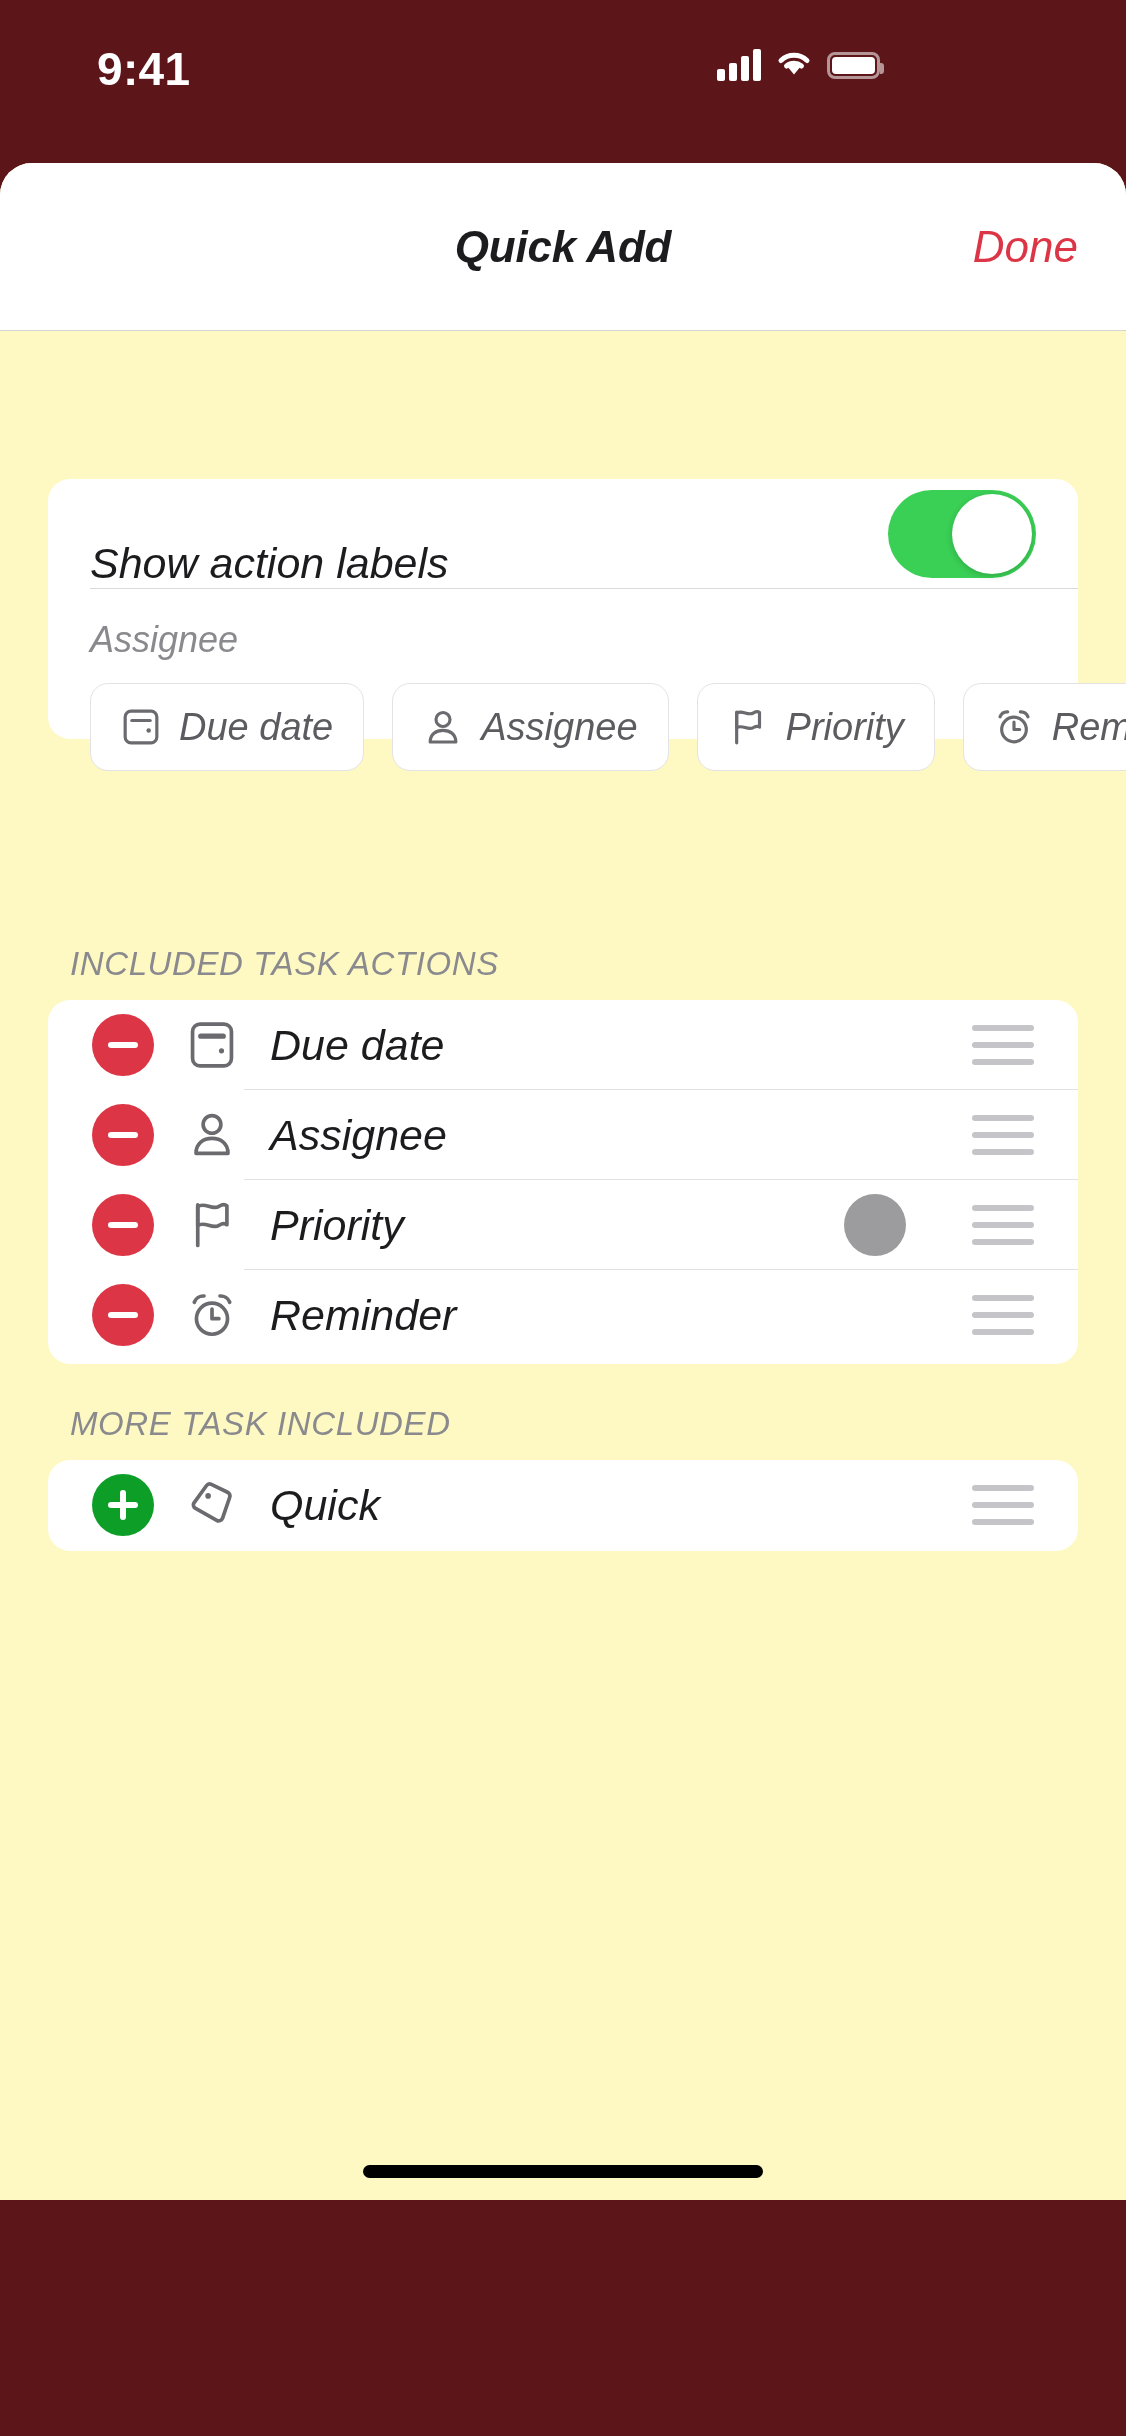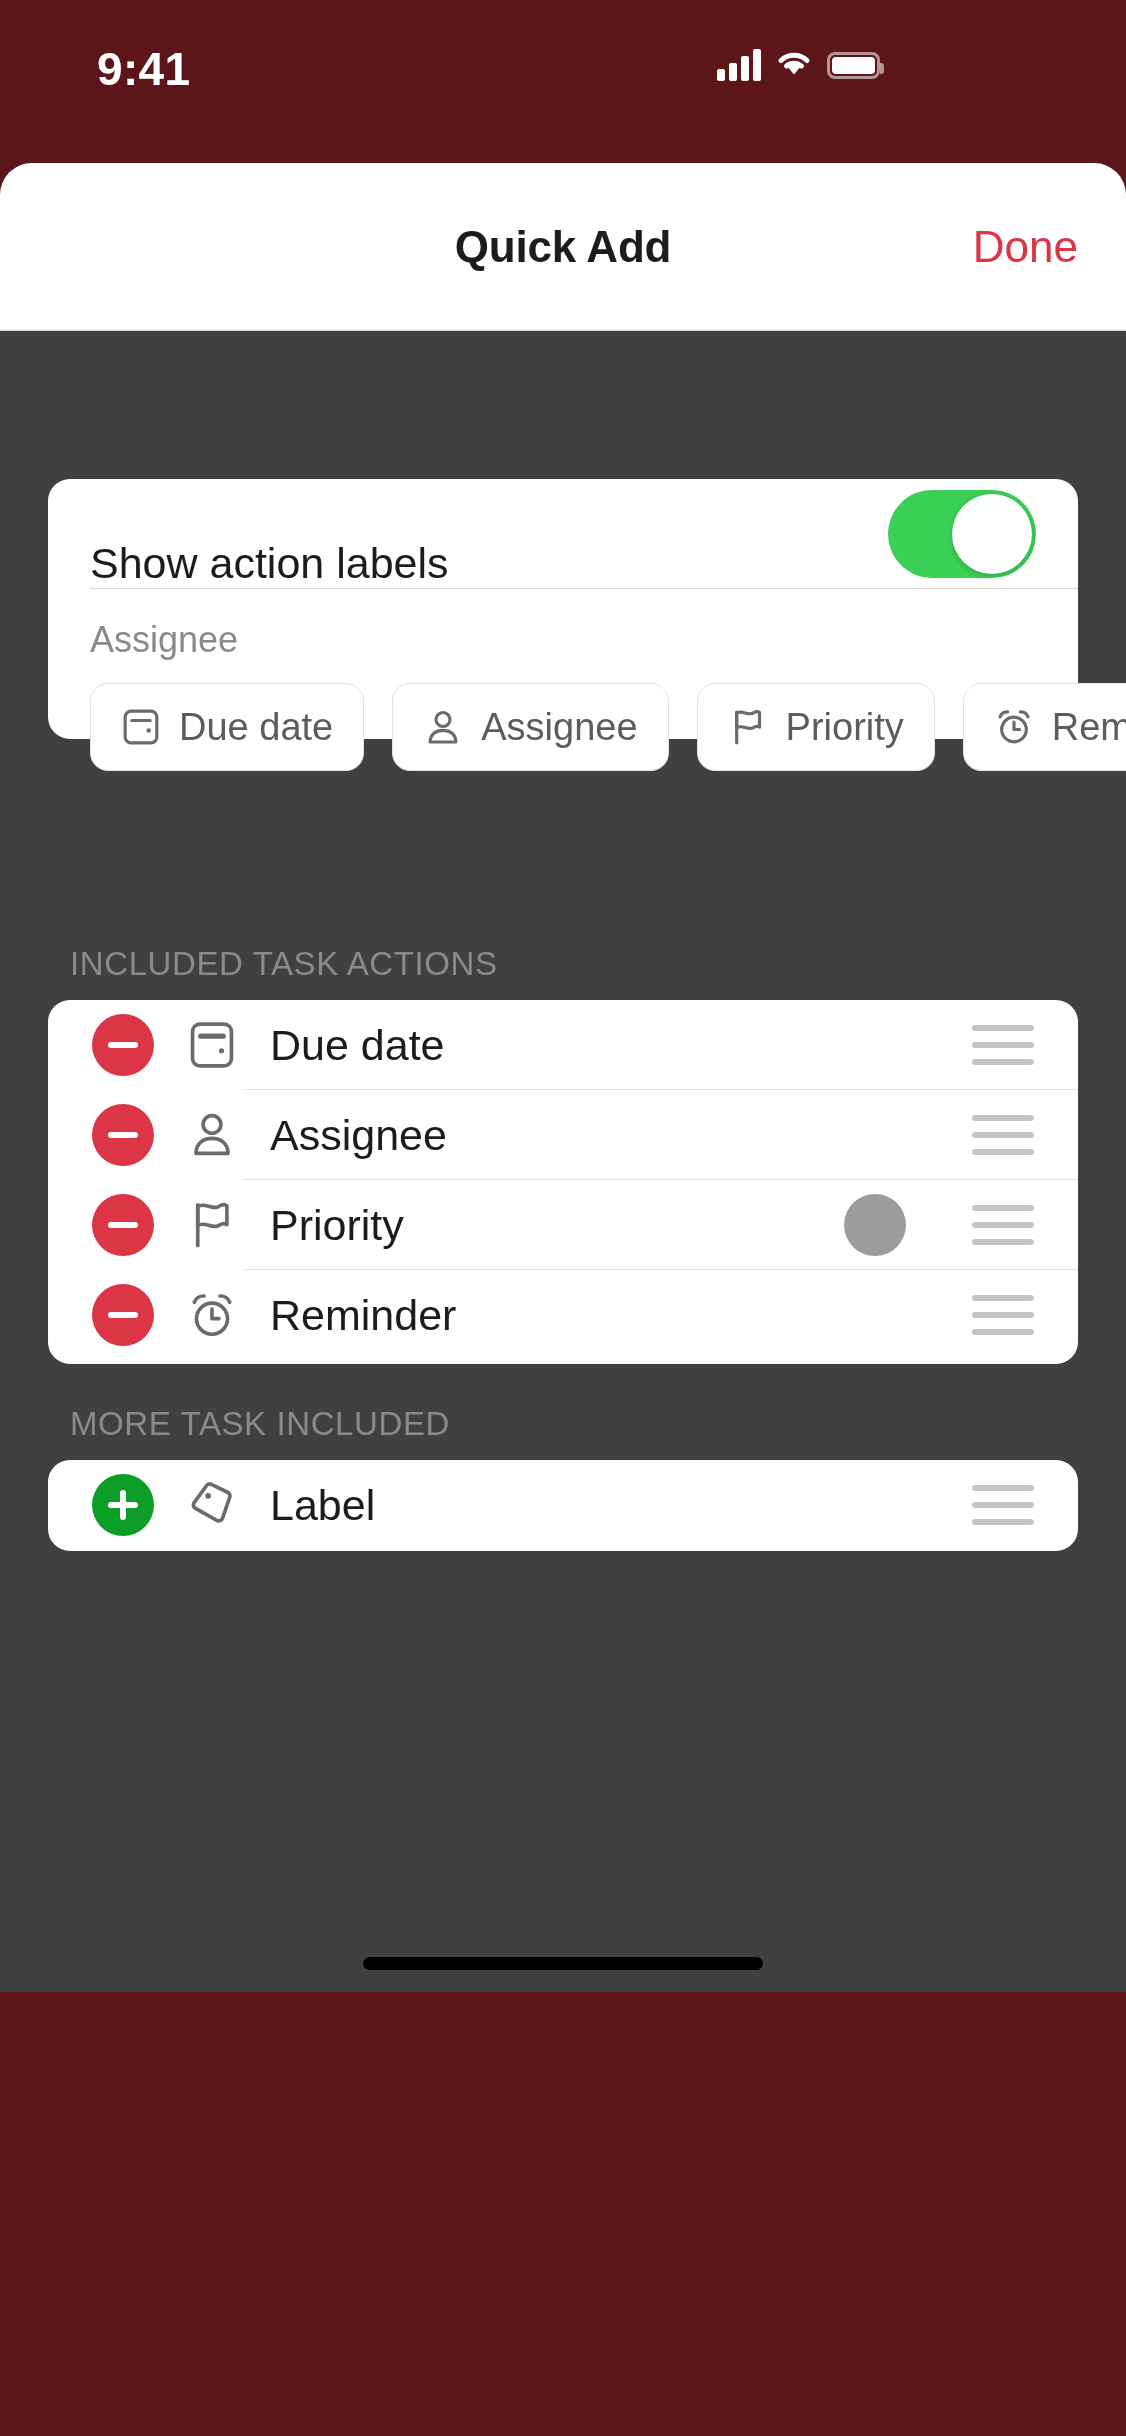--- a/index.html
+++ b/index.html
@@ -39,24 +39,25 @@
   .battery::after{
     content:""; position:absolute; right:-7px; top:8px;
     width:4px; height:11px; background:rgba(255,255,255,.55);
     border-radius:0 3px 3px 0;
   }
   .battery b{ display:block; width:100%; height:100%; background:#fff; border-radius:4px; }
 
   
   #sheet{
     position:absolute; top:163px; left:0;
-    width:1126px; height:1829px;
-    background:#404040;
+    width:1126px; height:2037px;
+    background:#fef9c3;
     border-radius:32px 32px 0 0;
     overflow:hidden;
+    font-style:italic;
   }
 
   
   #nav-bar{
     position:relative; height:168px; background:#FFFFFF;
     border-bottom:1px solid #D4D3D6;
   }
   #nav-title{
     position:absolute; left:0; right:0; top:50%; transform:translateY(-50%);
     text-align:center; font-size:44px; font-weight:700; color:#1C1C1E;
@@ -353,21 +354,21 @@
         <div class="circle-btn plus" style="position:relative">
           <span class="bar-h"></span>
             <span class="bar-v"></span>
         </div>
         <div class="row-icon">
           <svg width="52" height="54" viewBox="0 0 24 25">
             <path d="M3.6 11.6 L9.4 3.6 C10 2.8 10.9 2.6 11.7 3 L19.2 6.6 C20.1 7 20.5 8 20.2 8.9 L16.9 18.6 C16.5 19.7 15.2 20.2 14.2 19.6 L4.4 14.1 C3.4 13.6 3.1 12.4 3.6 11.6 Z" stroke="#6A6A6F" stroke-width="1.7" fill="none" stroke-linejoin="round"></path>
             <circle cx="10.2" cy="8.3" r="1.3" fill="#6A6A6F"></circle>
           </svg>
         </div>
-        <div class="row-label">Label</div>
+        <div class="row-label">Quick</div>
         <div class="drag-handle">
             <i></i>
             <i></i>
             <i></i>
           </div>
       </div>
     </div>
   </div>
 
   <div id="home-indicator"></div>

